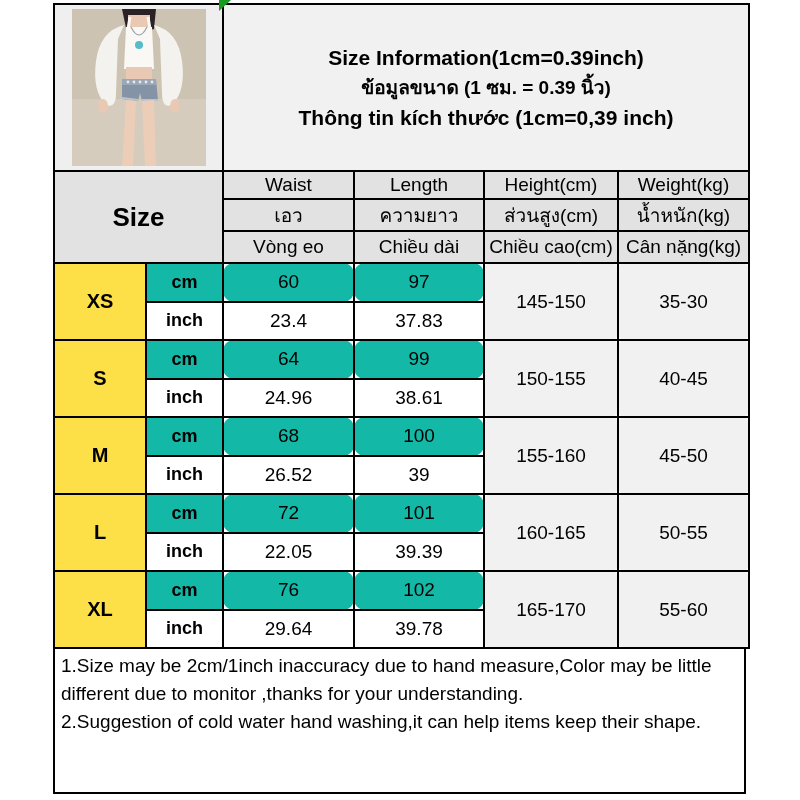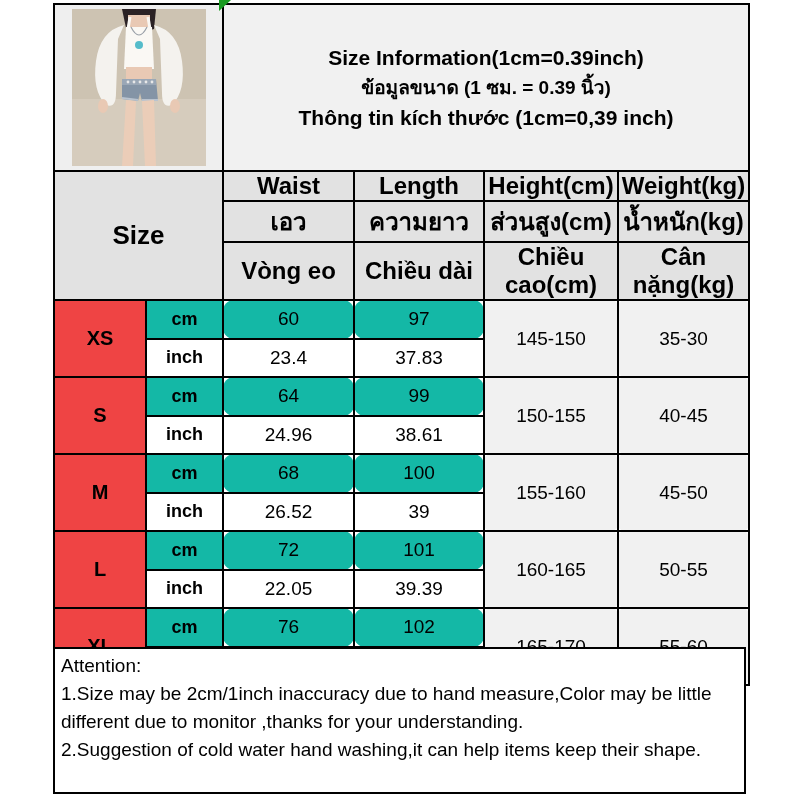--- a/index.html
+++ b/index.html
@@ -23,23 +23,23 @@
   }
   table.size-table td{
     border:2px solid #000;text-align:center;vertical-align:middle;
     padding:0;overflow:hidden;
   }
   td.photo-cell{background:#efefef;}
   td.title-cell{background:#f1f1f1;}
   .title-line1,.title-line3{font-size:21px;font-weight:bold;line-height:30px;}
   .title-line2{font-size:19px;font-weight:bold;line-height:30px;}
 
-  td.hdr{background:#e2e2e2;font-weight:bold;font-size:24px;}
+  td.hdr{background:#e2e2e2;font-weight:normal;font-size:19px;}
   td.size-head{background:#e2e2e2;font-weight:bold;font-size:26px;}
-  td.size-label{background:#ef4444;font-weight:bold;font-size:20px;}
+  td.size-label{background:#fde047;font-weight:bold;font-size:20px;}
   td.unit{font-weight:bold;font-size:18px;}
   td.val{font-size:19px;font-weight:normal;border-radius:11px;}
   td.cm-row{background:#14b8a6;}
   td.inch-row{background:#ffffff;}
   td.range{background:#f1f1f1;font-size:19px;border-radius:7px;}
 
   tr.r-photo{height:167px;}
   tr.r-h1{height:28px;}
   tr.r-h2{height:30px;}
   tr.r-h3{height:32px;}
@@ -204,18 +204,17 @@
     </tr>
     <tr class="r-sub">
       <td class="unit inch-row">inch</td>
       <td class="val inch-row">29.64</td>
       <td class="val inch-row">39.78</td>
     </tr>
   </tbody>
     </table>
 
   <div class="attention-box">
-    <p>Attention:</p>
     <p>1.Size may be 2cm/1inch inaccuracy due to hand measure,Color may be little different due to monitor ,thanks for your understanding.</p>
     <p>2.Suggestion of cold water hand washing,it can help items keep their shape.</p>
   </div>
 
 </div>
 
 </body></html>

